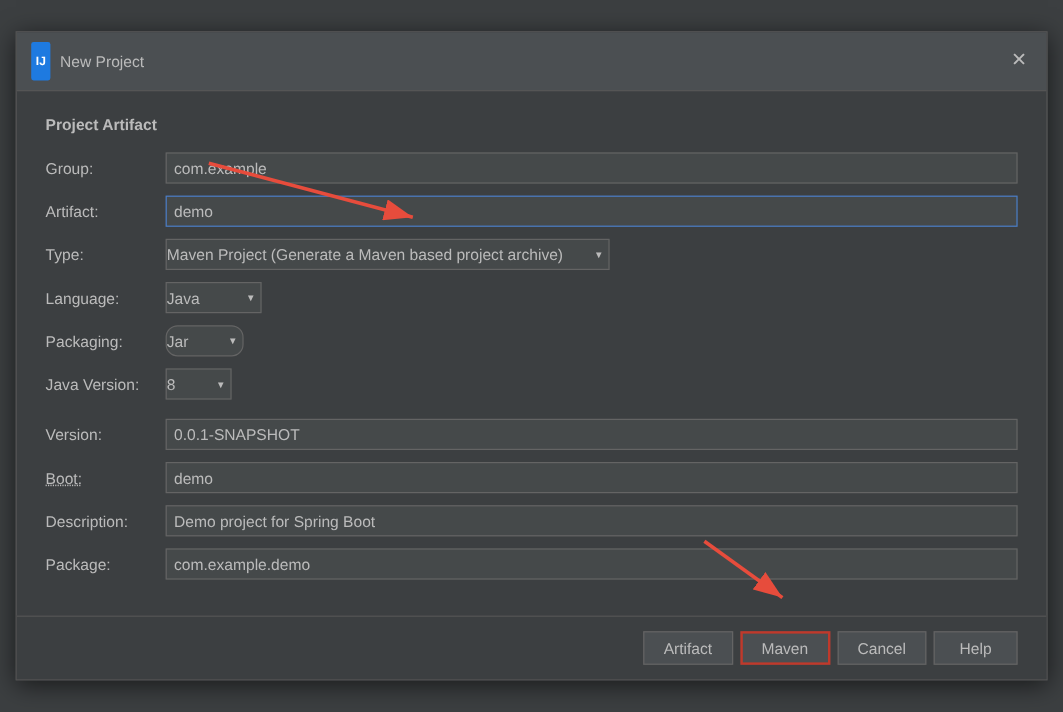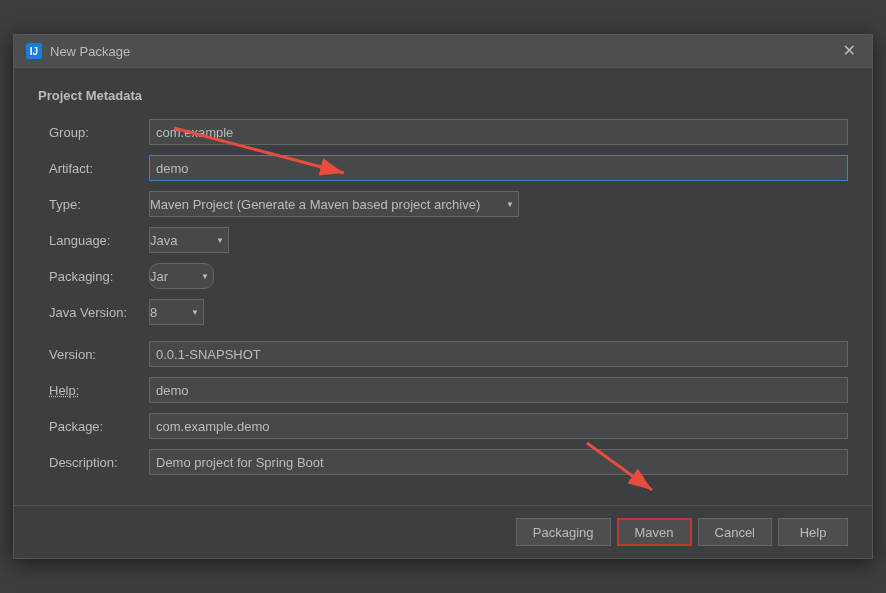--- a/index.html
+++ b/index.html
@@ -35,21 +35,21 @@
     }
 
     .title-bar-left {
       display: flex;
       align-items: center;
       gap: 8px;
     }
 
     .app-icon {
       width: 16px;
-      height: 16px;
+      height: 32px;
       background: #1e7ae0;
       border-radius: 2px;
       display: flex;
       align-items: center;
       justify-content: center;
       font-size: 10px;
       color: white;
       font-weight: bold;
     }
 
@@ -78,21 +78,20 @@
       font-weight: bold;
       color: #bbbbbb;
       margin-bottom: 16px;
       font-size: 13px;
     }
 
     .form-row {
       display: flex;
       align-items: center;
       margin-bottom: 10px;
-      margin-left: 11px;
     }
 
     .form-label {
       width: 100px;
       color: #bbbbbb;
       font-size: 13px;
       flex-shrink: 0;
     }
 
     .form-label.underline {
@@ -196,37 +195,37 @@
 </head>
 <body>
 
 <div class="dialog">
 
   <div class="title-bar">
     <div class="title-bar-left">
       <div class="app-icon">
         <span>IJ</span>
       </div>
-      <span class="title-text">New Package</span>
+      <span class="title-text">New Project</span>
     </div>
     <button class="close-btn">✕</button>
   </div>
 
   <div class="content">
 
     <svg style="position:absolute; top:55px; left:150px; width:220px; height:60px; pointer-events:none; overflow:visible;">
       <defs>
         <marker id="arrowhead1" markerWidth="8" markerHeight="6" refX="8" refY="3" orient="auto">
           <polygon points="0 0, 8 3, 0 6" fill="#e74c3c"></polygon>
         </marker>
       </defs>
       <line x1="10" y1="5" x2="180" y2="50" stroke="#e74c3c" stroke-width="3" marker-end="url(#arrowhead1)"></line>
     </svg>
 
-    <div class="section-title">Project Metadata</div>
+    <div class="section-title">Project Artifact</div>
 
     <div class="form-row">
       <span class="form-label">Group:</span>
       <input class="form-input" type="text" value="com.example" style="">
     </div>
 
     <div class="form-row">
       <span class="form-label">Artifact:</span>
       <input class="form-input artifact-field" type="text" value="demo" style="">
     </div>
@@ -275,45 +274,45 @@
     </div>
 
     <div style="height:6px;"></div>
 
     <div class="form-row">
       <span class="form-label">Version:</span>
       <input class="form-input" type="text" value="0.0.1-SNAPSHOT" style="">
     </div>
 
     <div class="form-row">
-      <span class="form-label underline">Help:</span>
+      <span class="form-label underline">Boot:</span>
       <input class="form-input" type="text" value="demo" style="">
+    </div>
+
+    <div class="form-row">
+      <span class="form-label">Description:</span>
+      <input class="form-input" type="text" value="Demo project for Spring Boot" style="">
     </div>
 
     <div class="form-row">
       <span class="form-label">Package:</span>
       <input class="form-input" type="text" value="com.example.demo" style="">
-    </div>
-
-    <div class="form-row">
-      <span class="form-label">Description:</span>
-      <input class="form-input" type="text" value="Demo project for Spring Boot" style="">
     </div>
 
   </div>
 
   <div class="footer">
 
     <svg style="position:absolute; bottom:60px; right:185px; width:120px; height:60px; pointer-events:none; overflow:visible;">
       <defs>
         <marker id="arrowhead2" markerWidth="8" markerHeight="6" refX="8" refY="3" orient="auto">
           <polygon points="0 0, 8 3, 0 6" fill="#e74c3c"></polygon>
         </marker>
       </defs>
       <line x1="20" y1="5" x2="85" y2="52" stroke="#e74c3c" stroke-width="3" marker-end="url(#arrowhead2)"></line>
     </svg>
 
-    <button class="btn">Packaging</button>
+    <button class="btn">Artifact</button>
     <button class="btn btn-next">Maven</button>
     <button class="btn">Cancel</button>
     <button class="btn">Help</button>
   </div>
 </div>
 
 </body></html>

